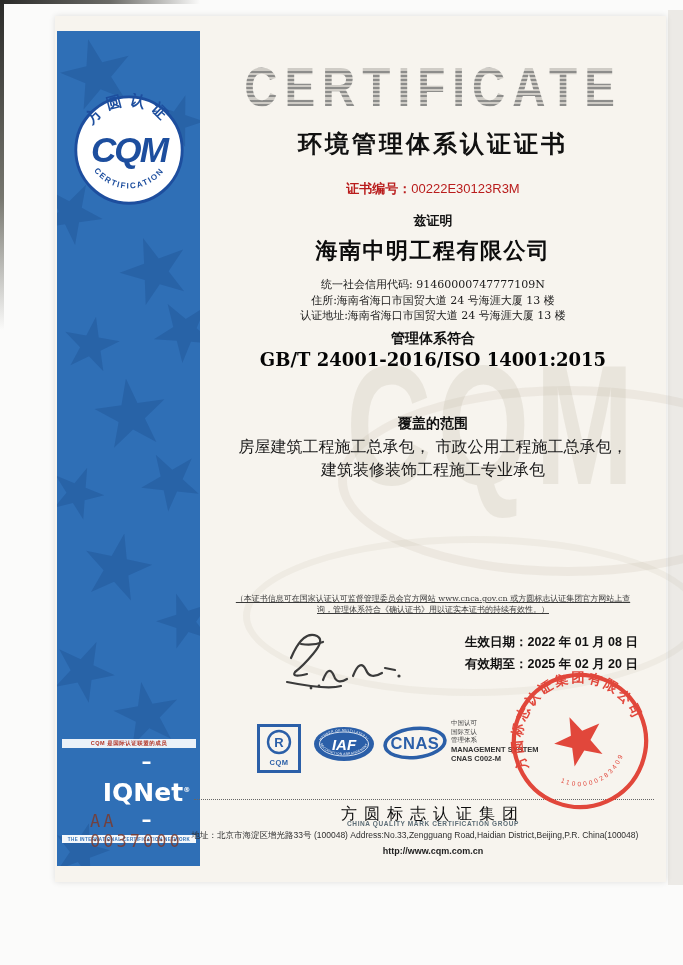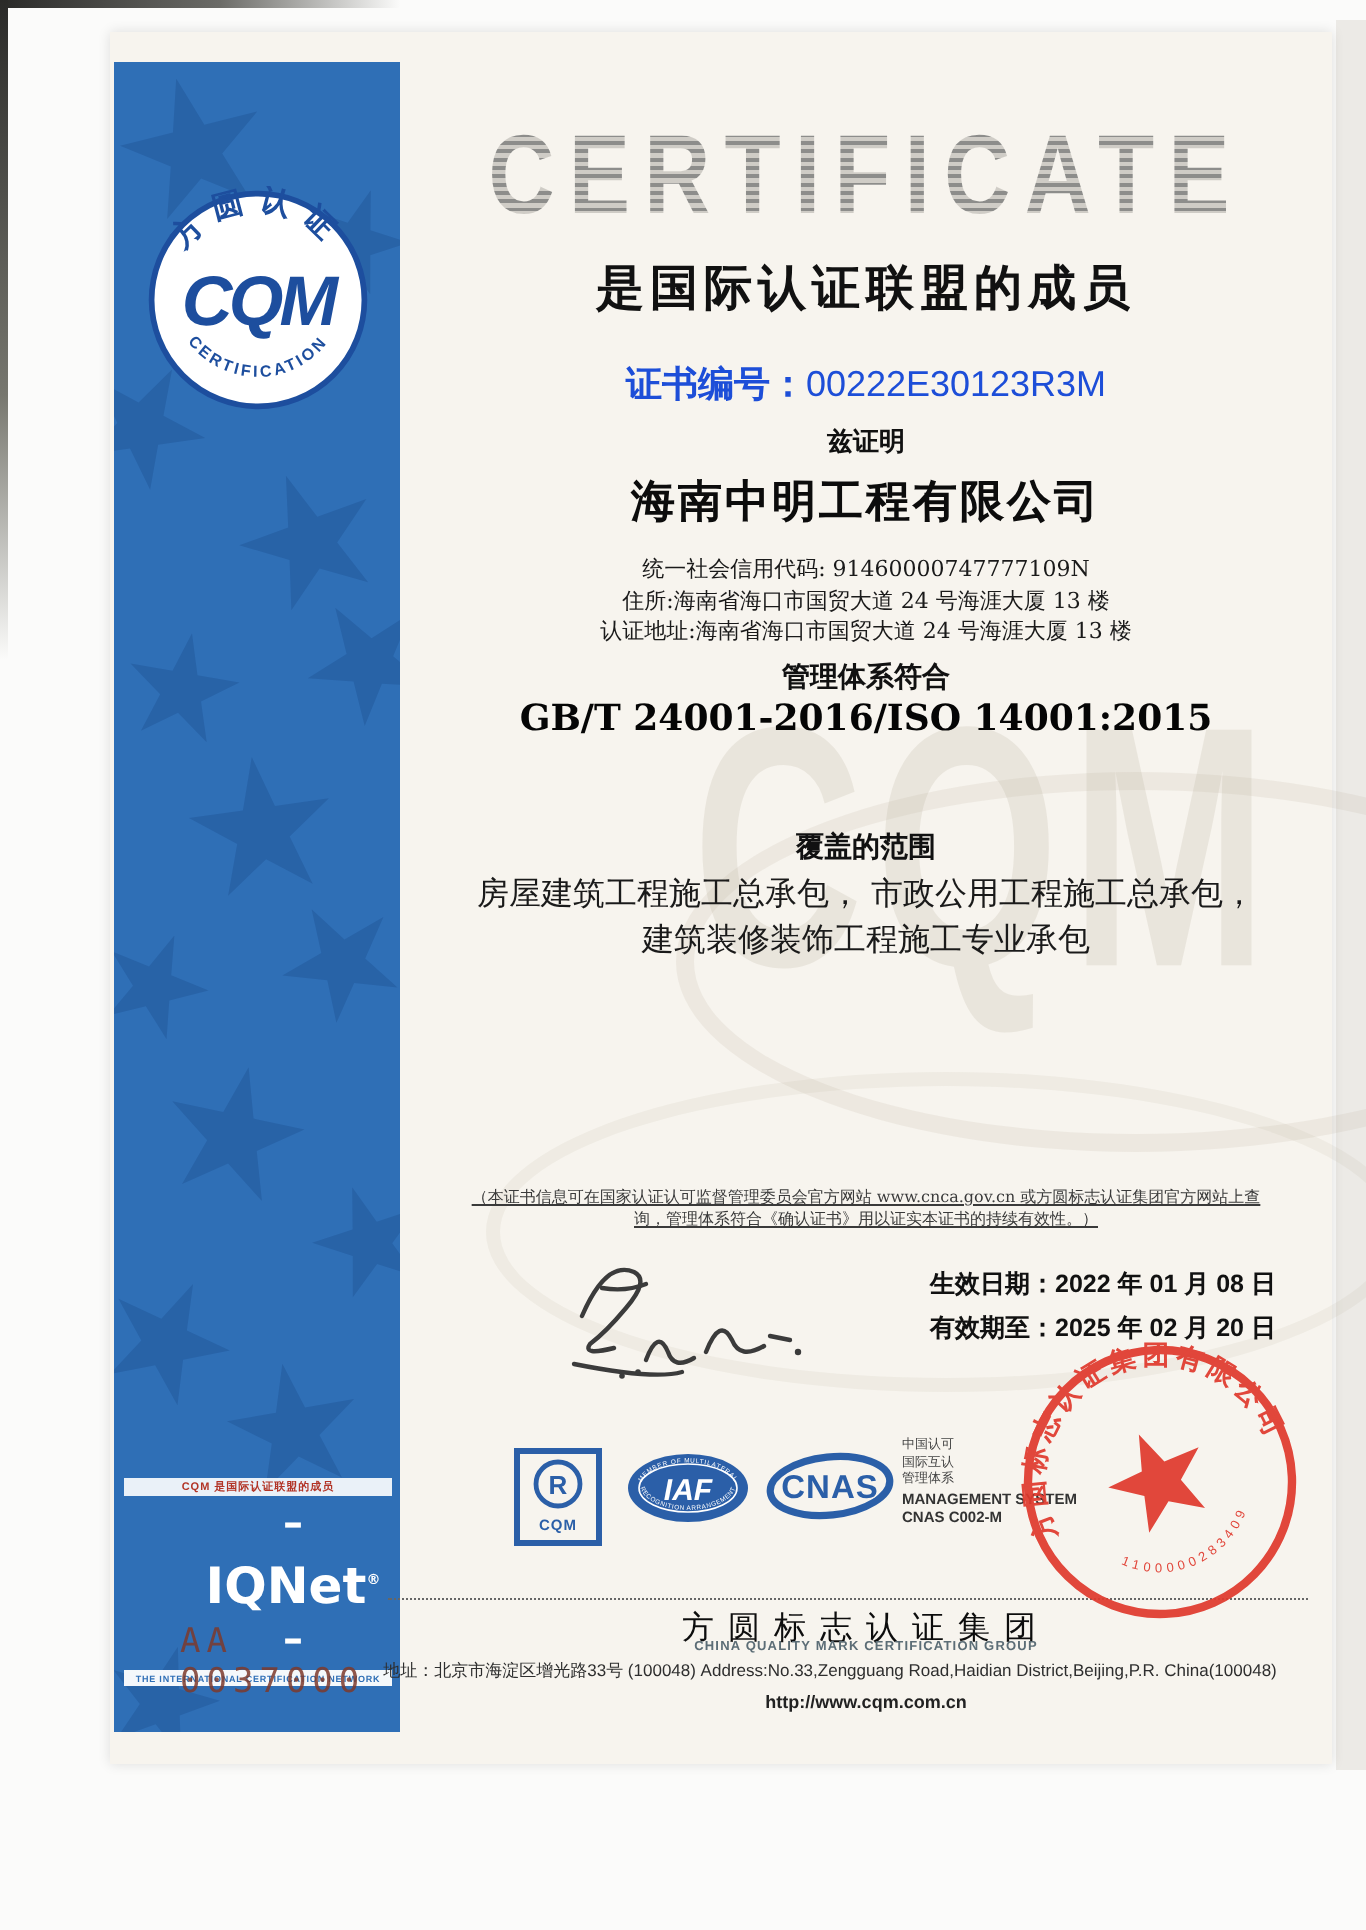--- a/index.html
+++ b/index.html
@@ -45,21 +45,21 @@
     background:repeating-linear-gradient(180deg,#8d8d8b 0 1.6px,#cfccc6 1.6px 3.4px);
     -webkit-background-clip:text; background-clip:text; color:transparent; }
   .wm-cqm { top:310px; left:60px; width:340px; font-size:118px; font-weight:bold; letter-spacing:6px;
     transform:scaleY(1.45); transform-origin:top center; color:rgba(186,177,158,0.22); }
   .wm-ring1 { top:370px; left:135px; width:190px; height:190px; border-radius:50%;
     border:9px solid rgba(186,177,158,0.16); }
   .wm-ring2 { top:520px; left:40px; width:160px; height:160px; border-radius:50%;
     border:7px solid rgba(186,177,158,0.13); }
 
   .title { top:112px; font-size:24px; font-weight:bold; letter-spacing:3px; color:#111; }
-  .certno { top:164px; font-size:18px; color:#1d4ed8; }
+  .certno { top:164px; font-size:13px; color:#b91c1c; }
   .certno b { font-weight:bold; }
   .declare { top:196px; font-size:13px; font-weight:bold; color:#111; }
   .company { top:220px; font-size:22px; font-weight:bold; letter-spacing:1.5px;
     font-family:"DejaVu Serif", serif; color:#0c0c0c; }
   .kai { font-family:"DejaVu Serif", serif; color:#1a1a1a; }
   .credit { top:261px; font-size:11px; }
   .addr1 { top:277px; font-size:11px; }
   .addr2 { top:292px; font-size:11px; }
   .conform { top:314px; font-size:14px; font-weight:bold; color:#111; }
   .standard { top:333px; font-size:18px; font-weight:bold; font-family:"DejaVu Serif", serif; color:#050505; }
@@ -140,21 +140,21 @@
 
       <div class="serial">AA 0037000</div>
     </div>
 
     <div class="content">
       <div class="wm-cqm">CQM</div>
       <div class="wm-ring1"></div>
       <div class="wm-ring2"></div>
 
       <div class="wm-certificate">CERTIFICATE</div>
-      <div class="title">是国际认证联盟的成员</div>
+      <div class="title">环境管理体系认证证书</div>
       <div class="certno"><b>证书编号：</b><span>00222E30123R3M</span></div>
       <div class="declare">兹证明</div>
       <div class="company">海南中明工程有限公司</div>
       <div class="credit kai">统一社会信用代码: 91460000747777109N</div>
       <div class="addr1 kai">住所:海南省海口市国贸大道 24 号海涯大厦 13 楼</div>
       <div class="addr2 kai">认证地址:海南省海口市国贸大道 24 号海涯大厦 13 楼</div>
       <div class="conform">管理体系符合</div>
       <div class="standard">GB/T 24001-2016/ISO 14001:2015</div>
       <div class="scope-label">覆盖的范围</div>
       <div class="scope1 kai">房屋建筑工程施工总承包， 市政公用工程施工总承包，</div>

